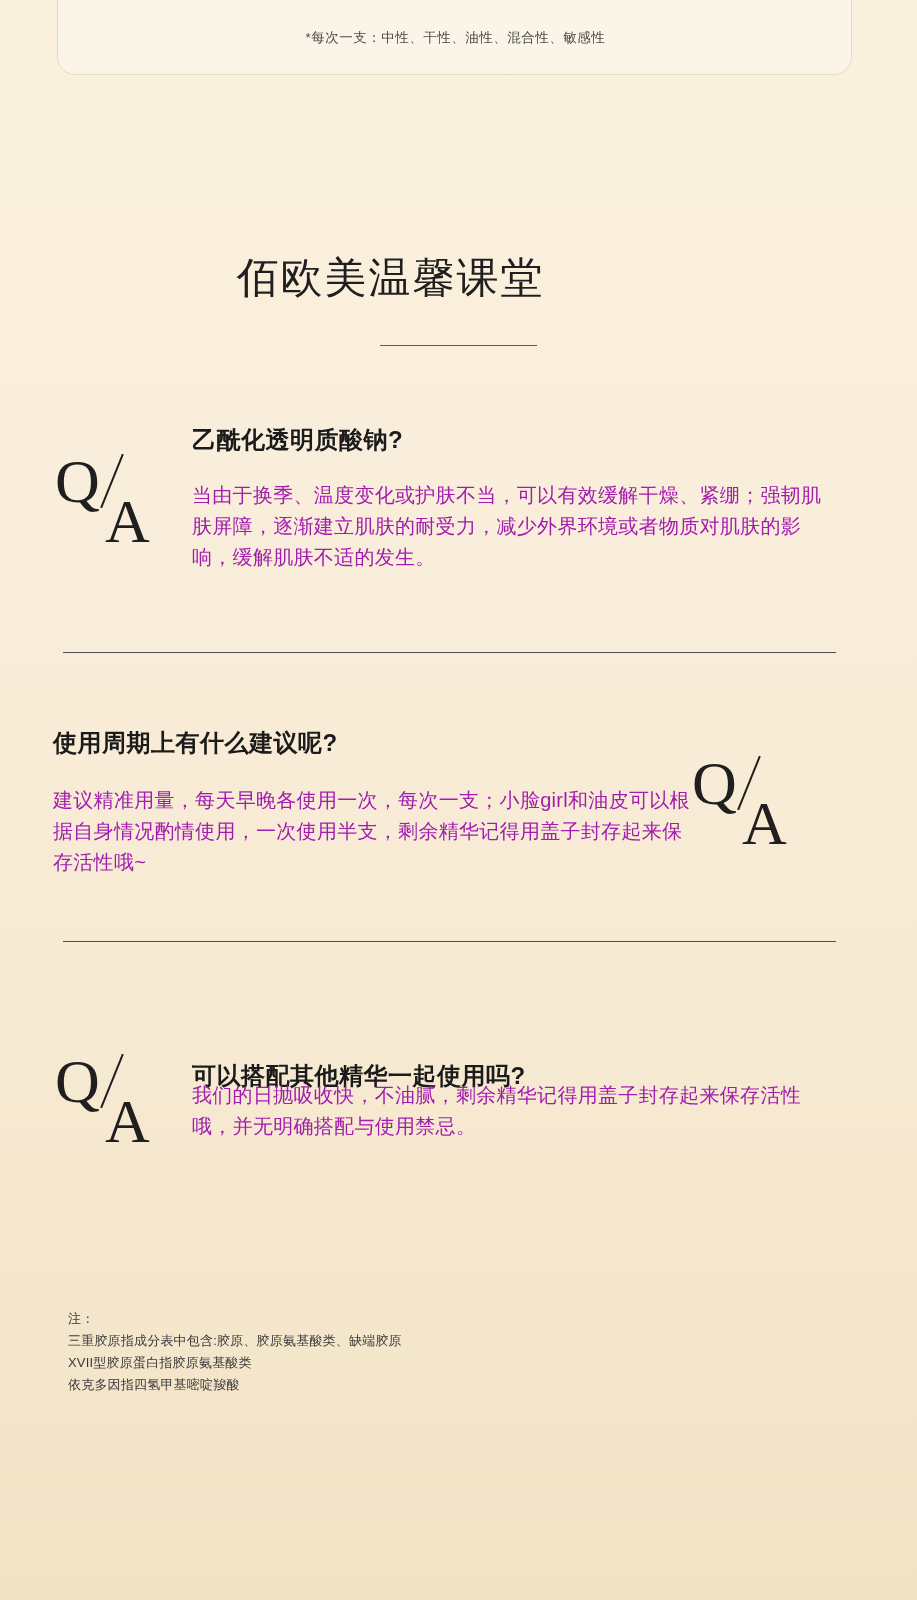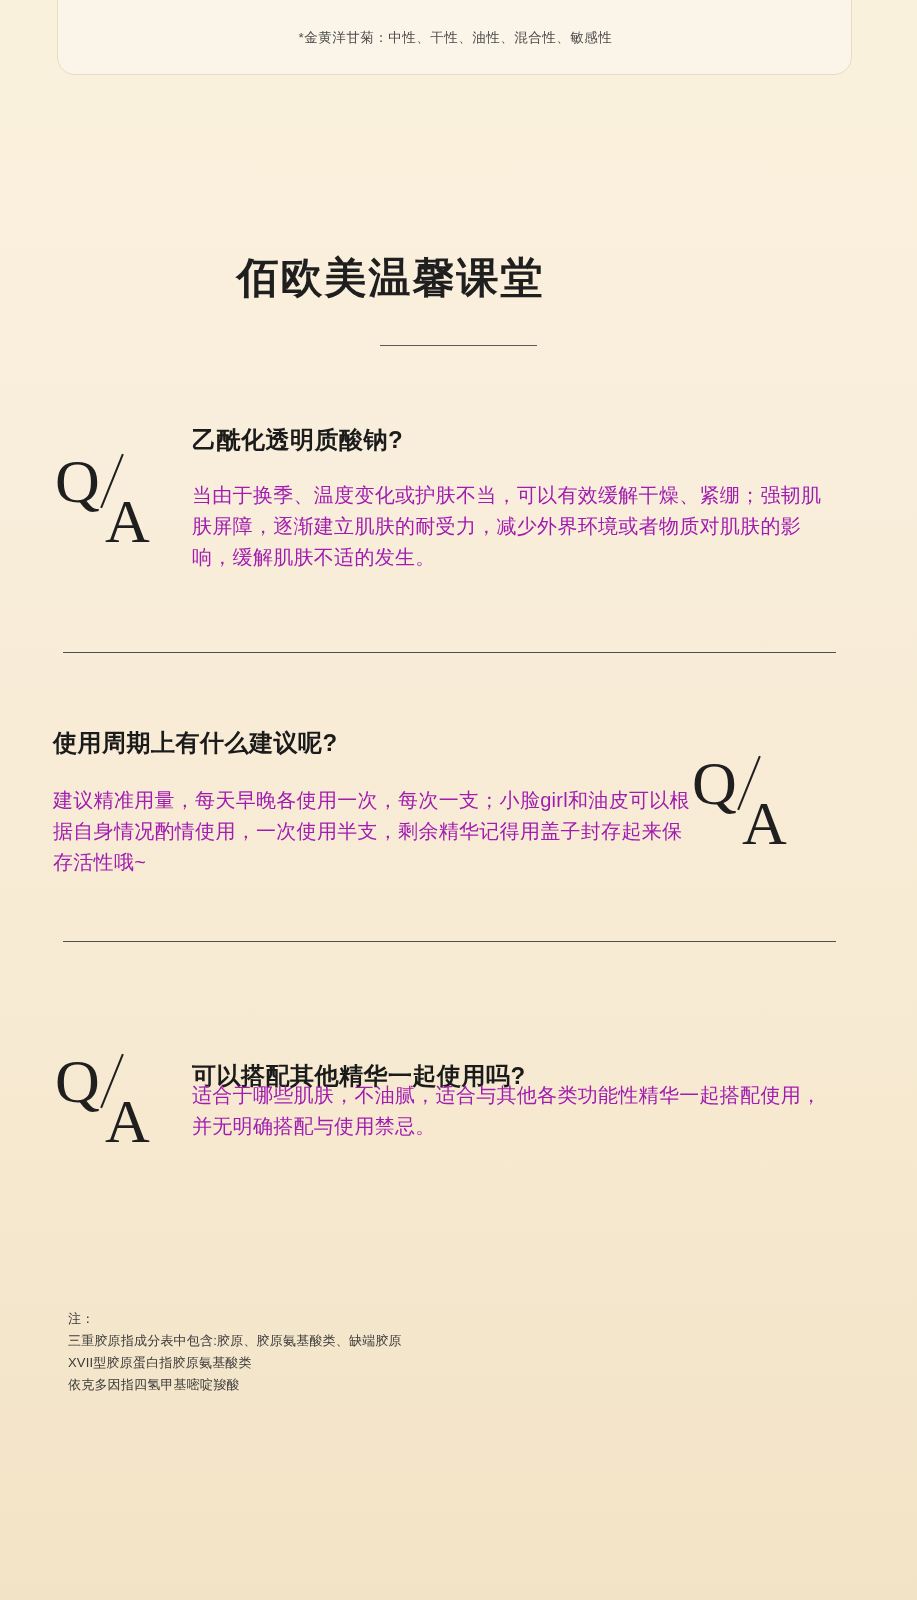--- a/index.html
+++ b/index.html
@@ -40,21 +40,21 @@
   }
 
   
   .main-title {
     position: absolute;
     left: 0;
     top: 250px;
     width: 781px;
     text-align: center;
     font-size: 42px;
-    font-weight: bold;
+    font-weight: normal;
     letter-spacing: 2px;
     color: #1f1f1f;
     font-family: "Liberation Sans", sans-serif;
   }
   .title-rule {
     position: absolute;
     left: 380px;
     top: 345px;
     width: 157px;
     height: 1px;
@@ -128,21 +128,21 @@
   }
   .notes div {
     white-space: nowrap;
   }
 </style>
 </head>
 <body>
 
 <div class="top-card">
 
-  <div class="top-note">*金黄洋甘菊：中性、干性、油性、混合性、敏感性</div>
+  <div class="top-note">*每次一支：中性、干性、油性、混合性、敏感性</div>
 </div>
 
 <div class="main-title">佰欧美温馨课堂</div>
 <div class="title-rule"></div>
 
 <div class="qa-mark" style="left:55px; top:450px;">
   <span class="q">Q</span>
   <span class="slash"></span>
   <span class="a">A</span>
 </div>
@@ -160,20 +160,20 @@
 <div class="qa-a" style="left:53px; top:785px; width:640px;">建议精准用量，每天早晚各使用一次，每次一支；小脸girl和油皮可以根据自身情况酌情使用，一次使用半支，剩余精华记得用盖子封存起来保存活性哦~</div>
 
 <div class="divider" style="left:63px; top:941px; width:773px;"></div>
 
 <div class="qa-mark" style="left:55px; top:1050px;">
   <span class="q">Q</span>
   <span class="slash"></span>
   <span class="a">A</span>
 </div>
 <div class="qa-q" style="left:192px; top:1024px; width:640px;margin-top:36px;">可以搭配其他精华一起使用吗?</div>
-<div class="qa-a" style="left:192px; top:1080px; width:632px;">适合于哪些肌肤，不油腻，适合与其他各类功能性精华一起搭配使用，并无明确搭配与使用禁忌。</div>
+<div class="qa-a" style="left:192px; top:1080px; width:632px;">我们的日抛吸收快，不油腻，剩余精华记得用盖子封存起来保存活性哦，并无明确搭配与使用禁忌。</div>
 
 <div class="notes">
   <div>注：</div>
   <div>三重胶原指成分表中包含:胶原、胶原氨基酸类、缺端胶原</div>
   <div>XVII型胶原蛋白指胶原氨基酸类</div>
   <div>依克多因指四氢甲基嘧啶羧酸</div>
 </div>
 
 </body></html>

